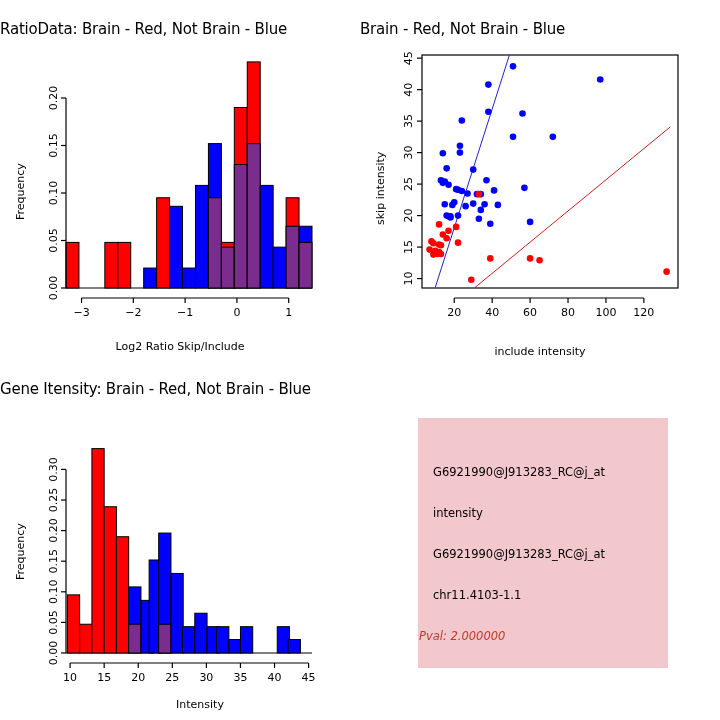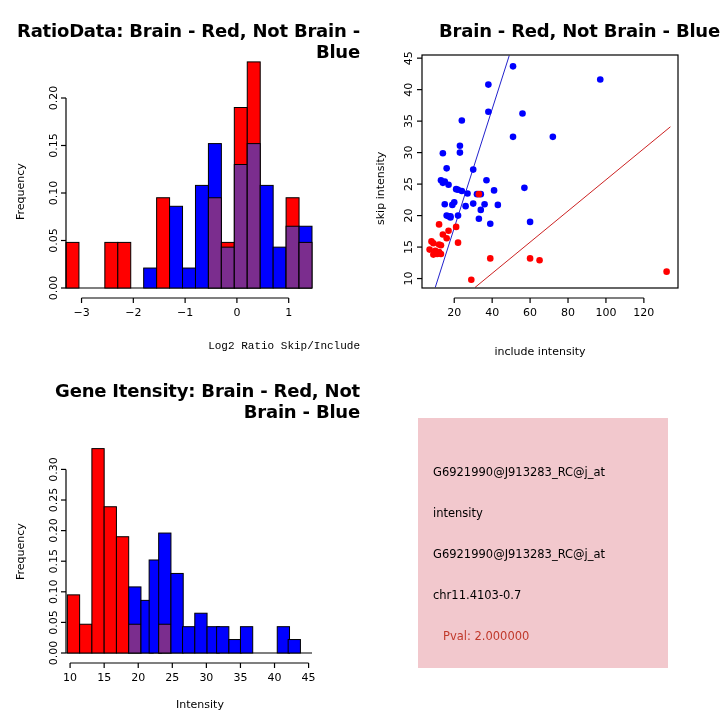--- a/index.html
+++ b/index.html
@@ -1,19 +1,19 @@
 <!DOCTYPE html>
 <html><head>
 <meta charset="utf-8">
 <style>
   html,body{margin:0;padding:0;background:#ffffff;}
   body{width:720px;height:720px;font-family:"DejaVu Sans",sans-serif;overflow:hidden;}
   #page{position:relative;width:720px;height:720px;background:#fff;}
   .panel{position:absolute;}
-  .ttl{position:absolute;width:100%;text-align:right;font-weight:bold;font-size:18px;color:#000;
+  .ttl{position:absolute;width:100%;text-align:left;font-weight:normal;font-size:15px;color:#000;
         font-family:"DejaVu Sans",sans-serif;letter-spacing:-0.2px;}
   .axlabel{position:absolute;font-size:11px;color:#000;font-family:"DejaVu Sans",sans-serif;}
   .ytitle{position:absolute;font-size:11px;color:#000;transform:rotate(-90deg);transform-origin:left top;
           white-space:nowrap;font-family:"DejaVu Sans",sans-serif;}
   svg{display:block;position:absolute;left:0;top:0;overflow:visible;}
   .infopanel{position:absolute;background:#f2c8cd;}
   .infoline{position:absolute;font-size:11.5px;color:#000;white-space:nowrap;
             font-family:"DejaVu Sans",sans-serif;}
   .infoline.pval{color:#c0392b;}
 </style>
@@ -64,21 +64,21 @@
         <text x="81.53684210526315" y="316" font-family="&quot;DejaVu Sans&quot;, sans-serif" font-size="11" fill="#000" text-anchor="middle">−3</text>
         <line x1="133.32631578947368" y1="298" x2="133.32631578947368" y2="303" stroke="#000" stroke-width="1.2"></line>
         <text x="133.32631578947368" y="316" font-family="&quot;DejaVu Sans&quot;, sans-serif" font-size="11" fill="#000" text-anchor="middle">−2</text>
         <line x1="185.1157894736842" y1="298" x2="185.1157894736842" y2="303" stroke="#000" stroke-width="1.2"></line>
         <text x="185.1157894736842" y="316" font-family="&quot;DejaVu Sans&quot;, sans-serif" font-size="11" fill="#000" text-anchor="middle">−1</text>
         <line x1="236.90526315789472" y1="298" x2="236.90526315789472" y2="303" stroke="#000" stroke-width="1.2"></line>
         <text x="236.90526315789472" y="316" font-family="&quot;DejaVu Sans&quot;, sans-serif" font-size="11" fill="#000" text-anchor="middle">0</text>
         <line x1="288.69473684210527" y1="298" x2="288.69473684210527" y2="303" stroke="#000" stroke-width="1.2"></line>
         <text x="288.69473684210527" y="316" font-family="&quot;DejaVu Sans&quot;, sans-serif" font-size="11" fill="#000" text-anchor="middle">1</text>
       </svg>
-    <div class="axlabel" style="left:0;top:340px;width:360px;text-align:right;font-family:Liberation Mono, monospace;">Log2 Ratio Skip/Include</div>
+    <div class="axlabel" style="left:0;top:340px;width:360px;text-align:center;">Log2 Ratio Skip/Include</div>
     <div class="ytitle" style="left:14px;top:220px;">Frequency</div>
   </div>
 
   <div class="panel" style="left:360px;top:0;width:360px;height:360px;">
     <div class="ttl" style="top:20px;">Brain - Red, Not Brain - Blue</div>
     <svg id="svg-scatter" width="360" height="360">
         <defs>
           <clipPath id="scatterclip">
             <rect x="62" y="55" width="256" height="233"></rect>
           </clipPath>
@@ -245,17 +245,17 @@
       </svg>
     <div class="axlabel" style="left:0;top:338px;width:360px;text-align:center;padding-left:20px;">Intensity</div>
     <div class="ytitle" style="left:14px;top:220px;">Frequency</div>
   </div>
 
   <div class="panel" style="left:360px;top:360px;width:360px;height:360px;">
     <div class="infopanel" id="infobox" style="left: 58px; top: 58px; width: 250px; height: 250px; background: rgb(242, 200, 205);"></div>
     <div class="infoline" id="infoline0" style="left: 73px; top: 105px; color: rgb(0, 0, 0);">G6921990@J913283_RC@j_at</div>
     <div class="infoline" id="infoline1" style="left: 73px; top: 146px; color: rgb(0, 0, 0);">intensity</div>
     <div class="infoline" id="infoline2" style="left: 73px; top: 187px; color: rgb(0, 0, 0);">G6921990@J913283_RC@j_at</div>
-    <div class="infoline" id="infoline3" style="left: 73px; top: 228px; color: rgb(0, 0, 0);">chr11.4103-0.7</div>
-    <div class="infoline pval" id="infoline4" style="left: 83px; top: 269px; color: rgb(192, 57, 43);">Pval: 2.000000</div>
+    <div class="infoline" id="infoline3" style="left: 73px; top: 228px; color: rgb(0, 0, 0);">chr11.4103-1.1</div>
+    <div class="infoline pval" id="infoline4" style="left: 59px; top: 269px; color: rgb(192, 57, 43); font-style: italic;">Pval: 2.000000</div>
   </div>
 
 </div>
 
 </body></html>

